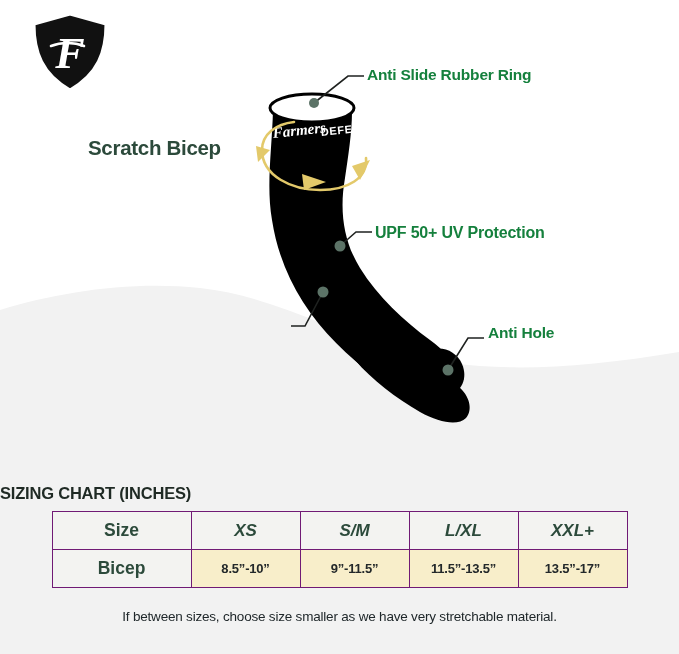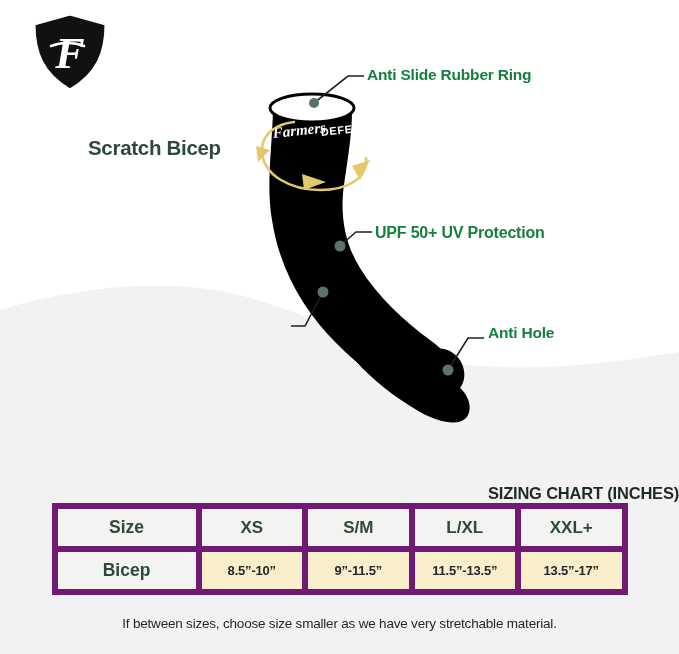--- a/index.html
+++ b/index.html
@@ -77,51 +77,52 @@
 
   
   .chart-wrap {
     position: absolute;
     left: 0;
     top: 484px;
     width: 679px;
     z-index: 8;
   }
   .chart-title {
-    text-align: right;
+    text-align: left;
     font-size: 16.5px;
     font-weight: bold;
     color: #1f2a24;
     letter-spacing: -0.2px;
-    margin-bottom: 0;
+    margin-bottom: 8px;
   }
   table.sizing {
     border-collapse: collapse;
     margin: 0 auto;
     width: 576px;
     table-layout: fixed;
   }
   table.sizing td {
-    border: 6px solid #701a75;
+    border: 1px solid #701a75;
     text-align: center;
     height: 37px;
     padding: 0 2px;
   }
   td.hdr-label, td.row-label {
     width: 134px;
     background: #f3f3f1;
     color: #2c4a3b;
     font-weight: bold;
     font-size: 17.5px;
   }
   td.hdr-size {
     background: #f3f3f1;
     color: #2c4a3b;
     font-weight: bold;
     font-size: 17px;
+    font-style: italic;
   }
   td.val {
     background: #f8eeca;
     color: #23282a;
     font-weight: bold;
     font-size: 13px;
     letter-spacing: -0.2px;
   }
   .chart-note {
     text-align: center;

